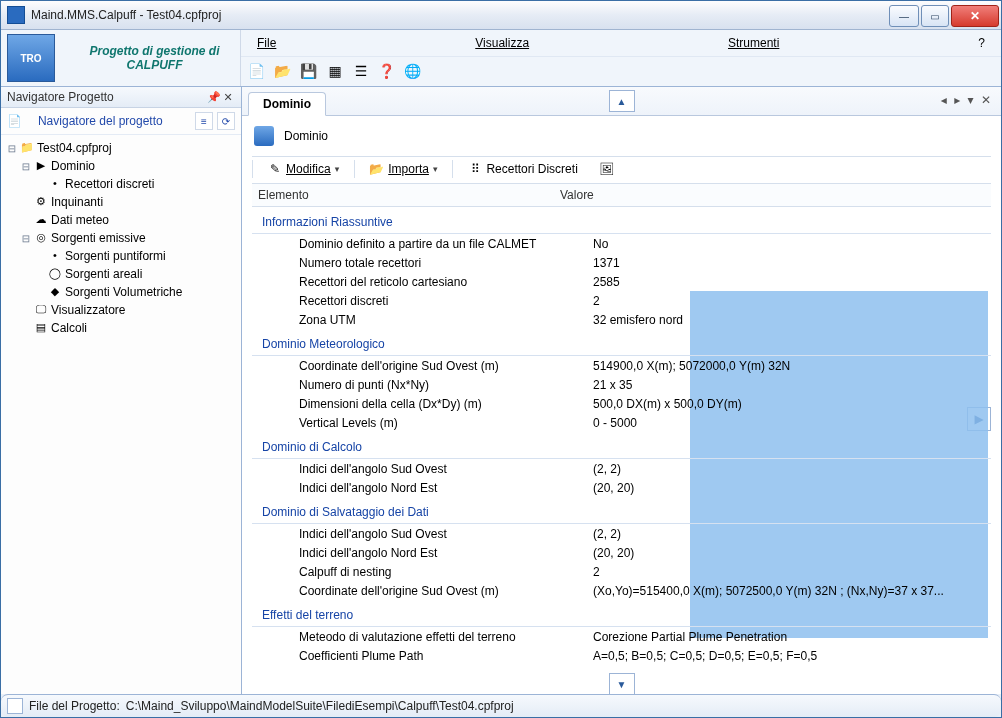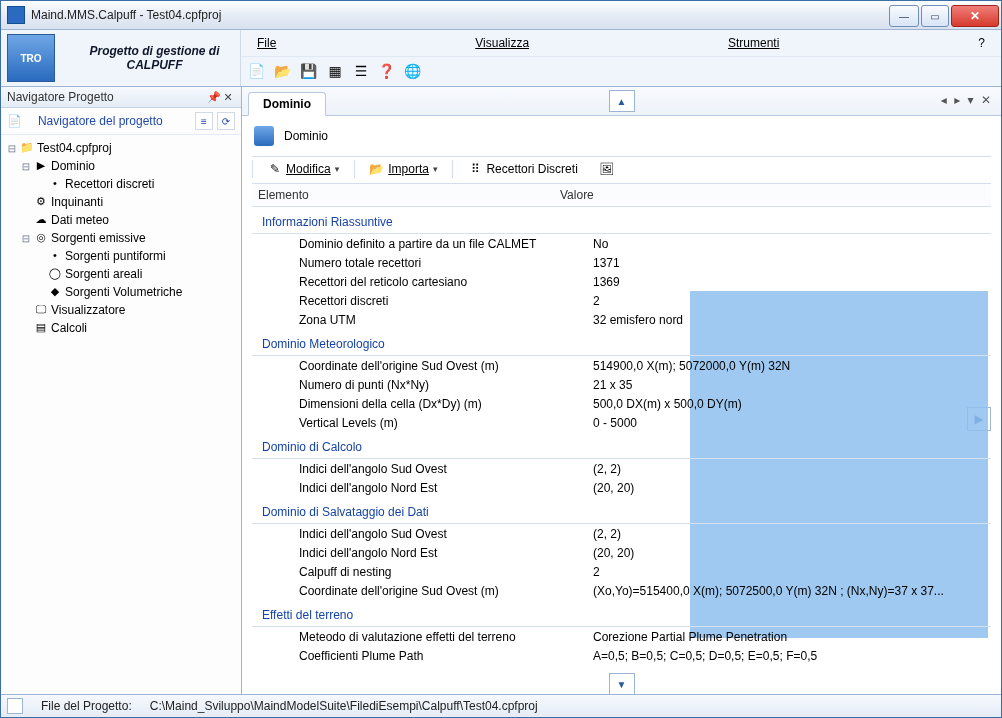--- a/index.html
+++ b/index.html
@@ -9,21 +9,21 @@
   .titlebar .app-icon { width:16px; height:16px; background:#2a6bbf; border:1px solid #134d95; margin-right:6px; }
   .titlebar .title { flex:1; color:#222; }
   .winbtns { display:flex; height:20px; margin-right:2px; }
   .winbtn { width:28px; height:20px; margin-left:2px; background:linear-gradient(#fafcff,#d8e4f5); border:1px solid #6f8fb8; border-radius:3px; display:flex; align-items:center; justify-content:center; font-size:10px; color:#2b425f; }
   .winbtn.max { width:26px; }
   .winbtn.close { width:46px; background:linear-gradient(#f07f7a,#d63a2d); border-color:#a02318; color:#fff; font-weight:bold; font-size:12px; }
   
   .header { display:flex; background:#f0f5fb; border-bottom:1px solid #9cb4d6; }
   .logo-box { width:240px; display:flex; align-items:center; padding:4px 6px; box-sizing:border-box; border-right:1px solid #cfd9e8;gap:20px; }
   .logo-img { width:46px; height:46px; background:linear-gradient(#6fa7e6,#2a6bbf); border:1px solid #2a5a9a; display:flex; align-items:center; justify-content:center; color:#fff; font-weight:bold; font-size:10px; }
-  .logo-text { flex:1; text-align:center; color:#0f172a; font-style:italic; font-weight:bold; font-size:12px; line-height:14px; }
+  .logo-text { flex:1; text-align:center; color:#0f766e; font-style:italic; font-weight:bold; font-size:12px; line-height:14px; }
   .menubox { flex:1; display:flex; flex-direction:column; }
   .menubar { display:flex; align-items:center; height:26px; padding:0 6px;justify-content:space-between; }
   .menuitem { padding:4px 10px; cursor:default; }
   .menuitem .ul { text-decoration:underline; }
   .toolbar { display:flex; align-items:center; height:28px; padding:0 6px; gap:6px; border-top:1px solid #e0e8f3; }
   .tbtn { width:18px; height:18px; border:1px solid transparent; display:flex; align-items:center; justify-content:center; font-size:14px; }
   
   .main { flex:1; display:flex; min-height:0; }
   
   .nav { width:240px; background:#fdfdfd; border-right:1px solid #9cb4d6; display:flex; flex-direction:column; }
@@ -56,21 +56,21 @@
   .grid-head .col { padding:4px 6px; color:#333; }
   .colA { width:290px; } .colB { flex:1; }
   .rows { }
   .row { display:flex; align-items:center; height:19px; position:relative; z-index:2;margin-left:43px; }
   .row .a { width:290px; padding-left:4px; } .row .b { flex:1; padding-left:4px; }
   .section { color:#1644a6; padding:6px 4px 2px 10px; border-bottom:1px solid #d6e1f0; font-weight:normal; height:18px; display:flex; align-items:center; position:relative; z-index:2; }
   .highlight-box { position:absolute; left:448px; width:298px; top:175px; height:347px; background:#8ec0ee; opacity:0.85; z-index:1; }
   .floating-collapse { position:absolute; left:50%; transform:translateX(-50%); width:24px; height:20px; background:#fff; border:1px solid #9cb4d6; display:flex; align-items:center; justify-content:center; color:#2a5a9a; font-size:10px; }
   .side-arrow { position:absolute; right:10px; top:320px; width:22px; height:22px; border:1px solid #9cb4d6; background:#fff; display:flex; align-items:center; justify-content:center; color:#2a5a9a; }
   
-  .status { height:22px; background:linear-gradient(#f6f9fd,#e4ecf6); border-top:1px solid #9cb4d6; display:flex; align-items:center; padding:0 6px; gap:18px; color:#222; }
+  .status { height:22px; background:linear-gradient(#f6f9fd,#e4ecf6); border-top:1px solid #9cb4d6; display:flex; align-items:center; padding:0 6px; gap:6px; color:#222;border-radius:7px; }
   .status .sicon { width:14px; height:14px; border:1px solid #9cb4d6; background:#fff; }
 </style>
 </head>
 <body>
 
 <div class="window">
 
   <div class="titlebar">
     <div class="app-icon"></div>
     <div class="title">Maind.MMS.Calpuff - Test04.cpfproj</div>
@@ -229,21 +229,21 @@
           <div class="row">
               <div class="a">Dominio definito a partire da un file CALMET</div>
               <div class="b">No</div>
             </div>
           <div class="row">
               <div class="a">Numero totale recettori</div>
               <div class="b">1371</div>
             </div>
           <div class="row">
               <div class="a">Recettori del reticolo cartesiano</div>
-              <div class="b">1369</div>
+              <div class="b">2585</div>
             </div>
           <div class="row">
               <div class="a">Recettori discreti</div>
               <div class="b">2</div>
             </div>
           <div class="row">
               <div class="a">Zona UTM</div>
               <div class="b">32 emisfero nord</div>
             </div>
 

